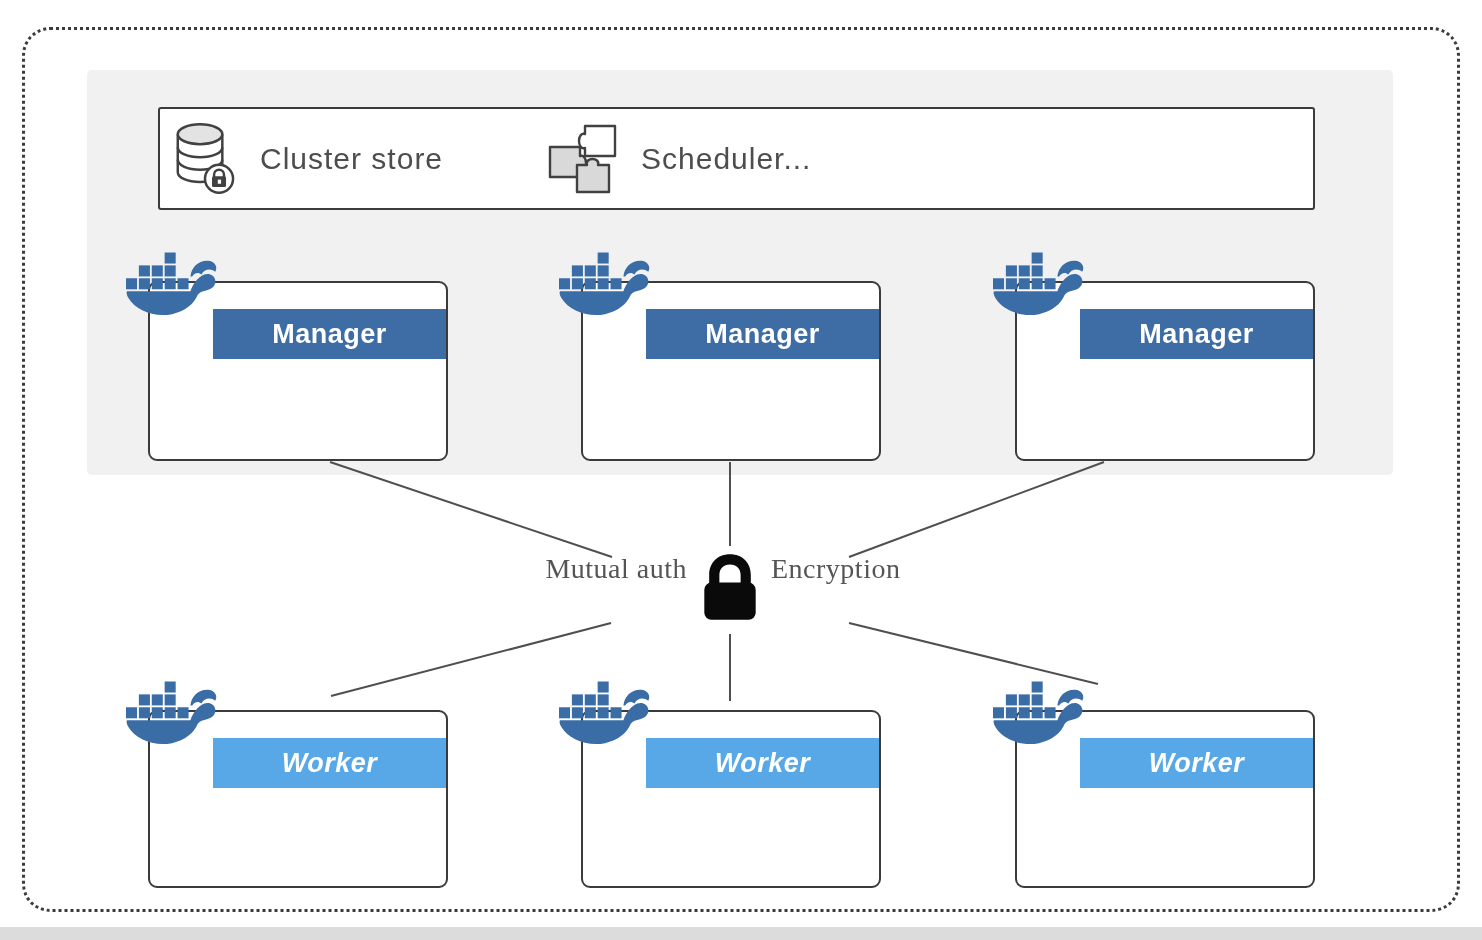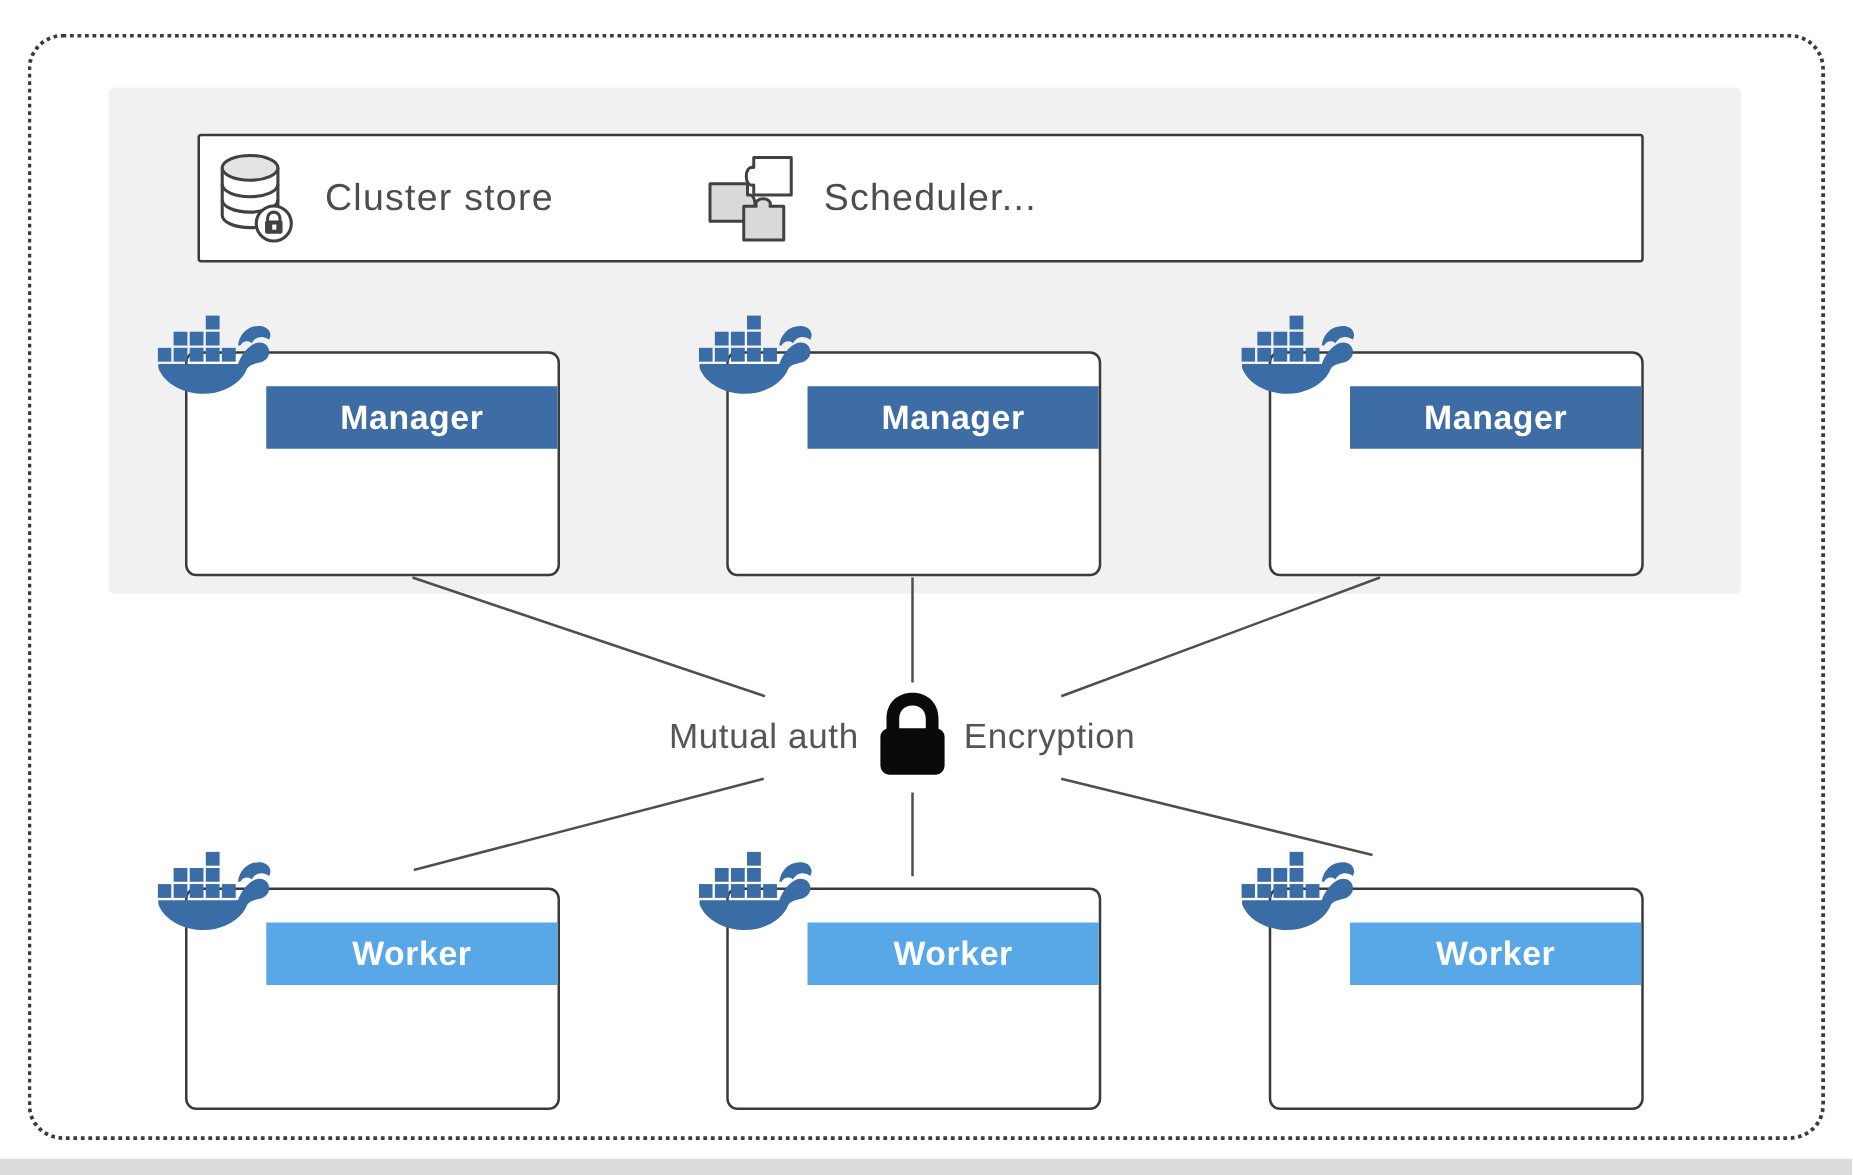--- a/index.html
+++ b/index.html
@@ -15,47 +15,47 @@
     position: absolute; left: 87px; top: 70px; width: 1306px; height: 405px;
     background: var(--panel-bg, #f1f1f2); border-radius: 5px;
   }
 
   .cluster-box {
     position: absolute; left: 158px; top: 107px; width: 1157px; height: 103px;
     background: #fff; border: 2px solid var(--border-dark, #3f3f3f); border-radius: 3px; padding-left: 22px;
   }
   .service { position: absolute; top: 0; height: 100%; display: flex; align-items: center; gap: 22px; }
   .service-store { left: 12px; }
-  .service-sched { left: 405px; justify-content: space-between; }
+  .service-sched { left: 387px; justify-content: space-between; }
   .service-label { font-size: 30px; color: var(--text-gray, #4d4d4d); letter-spacing: 1px; }
   .db-icon  { width: 66px; height: 84px; }
   .pz-icon  { width: 72px; height: 74px; }
 
   .node {
     position: absolute; width: 300px; background: #fff;
     border: 2.5px solid var(--border-dark, #3b3b3b); border-radius: 9px;
   }
   .manager { top: 281px; height: 180px; }
   .worker  { top: 710px; height: 178px; }
   .col1 { left: 148px; } .col2 { left: 581px; } .col3 { left: 1015px; }
 
   .bar {
     position: absolute; left: 63px; right: 0; top: 26px; height: 50px;
     display: flex; align-items: center; justify-content: center;
     color: #fff; font-weight: bold; font-size: 27px; letter-spacing: 0.5px;
   }
   .manager .bar { background: var(--manager-bar, #3d6da4); }
-  .worker  .bar { background: var(--worker-bar, #58a8e8); }
+  .worker  .bar { background: var(--worker-bar, #58a8e8); font-style: italic; }
 
   .whale { position: absolute; left: -24px; top: -40px; width: 92px; height: 88px; color: var(--whale, #3a6ca6); }
 
   .lines { position: absolute; left: 0; top: 0; width: 1482px; height: 940px; pointer-events: none; color: var(--line, #4f4f4f); }
 
   .padlock { position: absolute; left: 699px; top: 549px; width: 62px; height: 76px; color: var(--lock, #0a0a0a); }
-  .sec-label { position: absolute; top: 573px; font-size: 28px; color: #555; letter-spacing: 0.5px; }
+  .sec-label { position: absolute; top: 553px; font-size: 28px; color: #555; letter-spacing: 0.5px; font-family: Liberation Serif, serif; }
   .sec-left  { left: 420px; width: 267px; text-align: right; }
   .sec-right { left: 771px; }
 
   .bottom-strip { position: absolute; left: 0; top: 927px; width: 1482px; height: 13px; background: #dcdcdc; }
 </style>
 </head>
 <body>
 
 <svg width="0" height="0" style="position:absolute">
   <symbol id="whale" viewBox="0 0 100 95">

